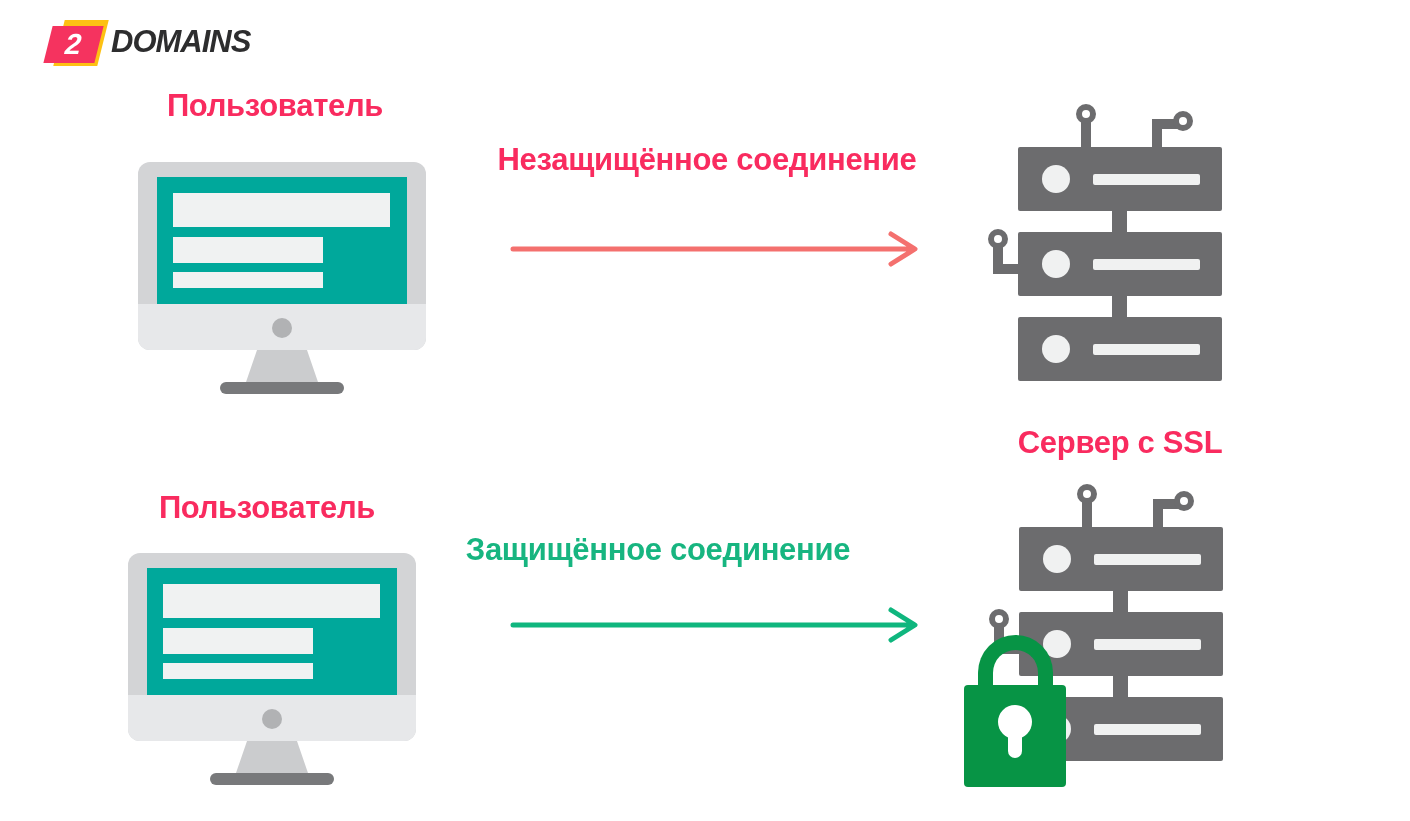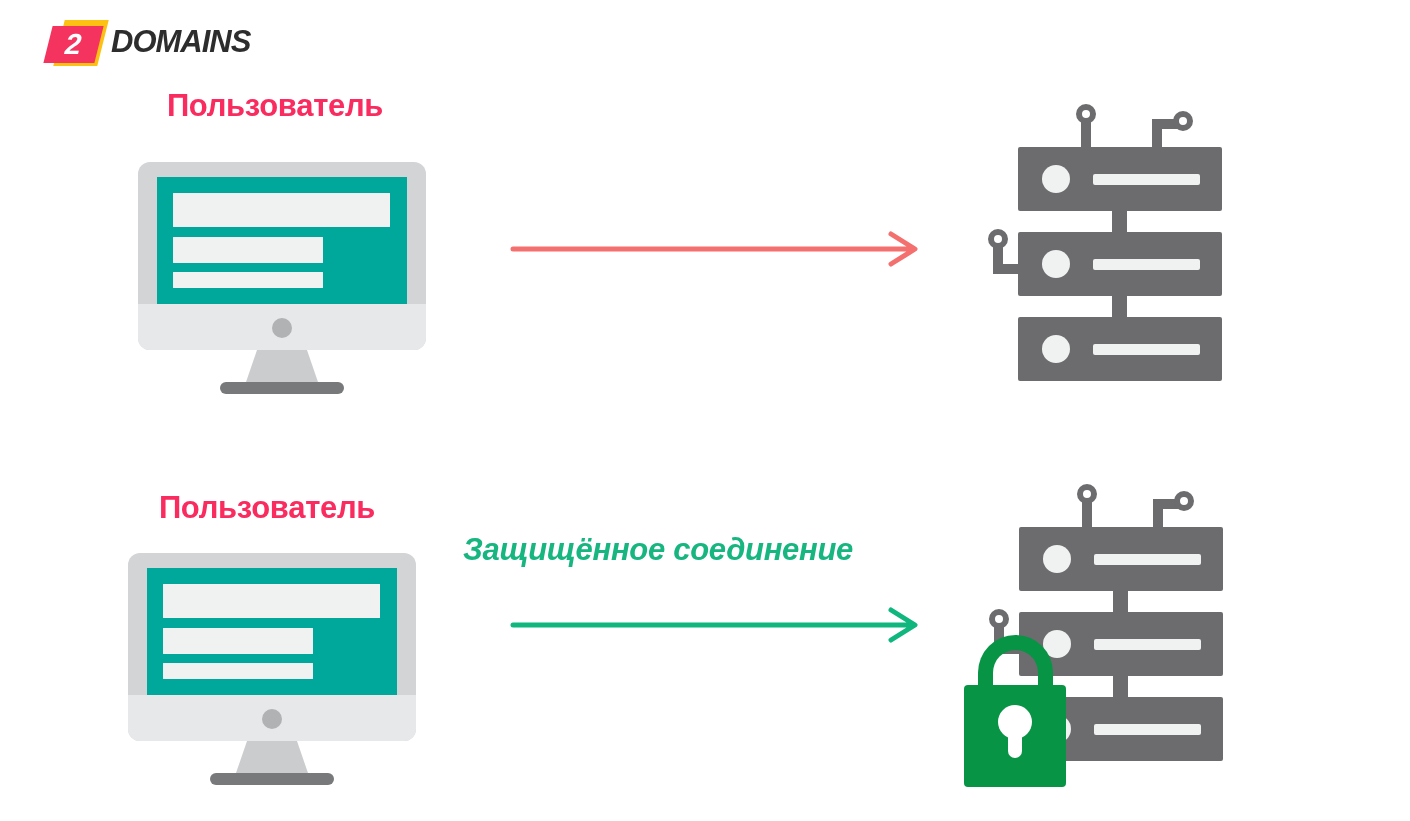--- a/index.html
+++ b/index.html
@@ -82,23 +82,25 @@
     <div class="logo-mark">
       <div class="logo-yellow"></div>
       <div class="logo-pink">
         <span class="logo-two">2</span>
       </div>
     </div>
     <div class="logo-name">DOMAINS</div>
   </div>
 
   <div class="title pink" style="left:130px; top:90px; width:290px;">Пользователь</div>
+  <div class="title pink" style="left:447px; top:144px; width:520px;">Незащищённое соединение</div>
 
+  <div class="title pink" style="left:960px; top:427px; width:320px;">Сервер с SSL</div>
   <div class="title pink" style="left:122px; top:492px; width:290px;">Пользователь</div>
-  <div class="title green" style="left:398px; top:534px; width:520px;font-style:italic;">Защищённое соединение</div>
+  <div class="title green" style="left:398px; top:534px; width:520px;">Защищённое соединение</div>
 
   <div class="monitor" style="left:138px; top:162px;">
     <div class="m-frame"></div>
     <div class="m-chin"></div>
     <div class="m-screen">
       <div class="m-bar m-bar1"></div>
       <div class="m-bar m-bar2"></div>
       <div class="m-bar m-bar3"></div>
     </div>
     <div class="m-dot"></div>

